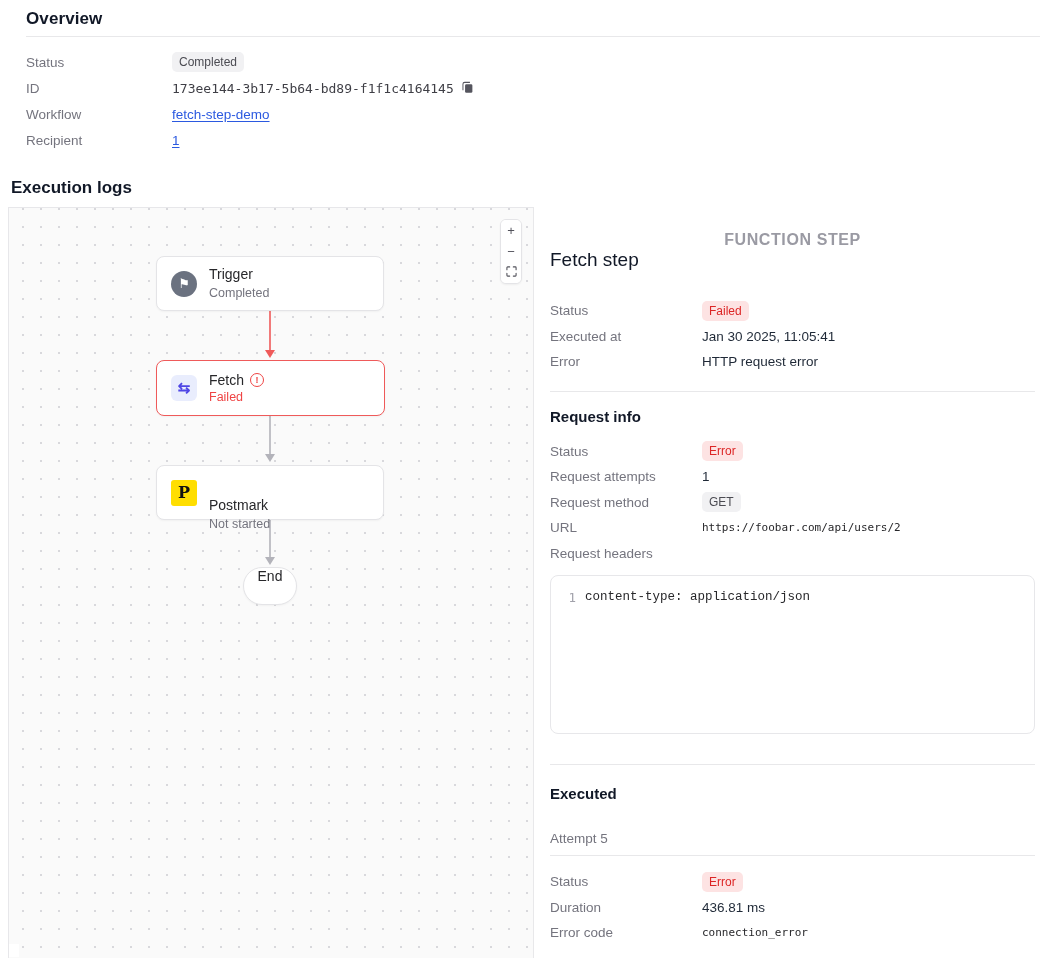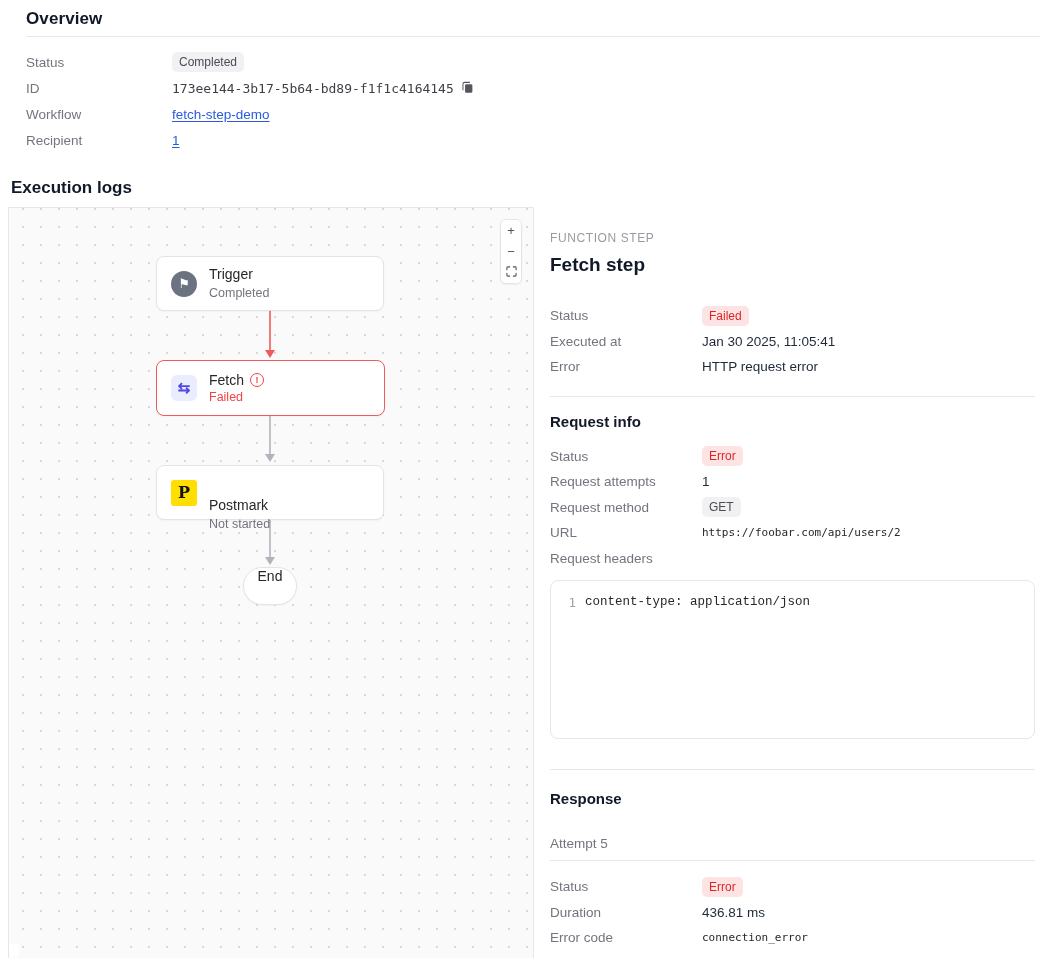--- a/index.html
+++ b/index.html
@@ -56,22 +56,22 @@
   .attribution-mask { position:absolute; left:0; top:736px; width:10px; height:13px; background:#fff; }
 
   
   .controls { position:absolute; left:491px; top:11px; width:22px; background:#fff;
     border:1px solid #e4e4e7; border-radius:6px; display:flex; flex-direction:column; overflow:hidden;
     box-shadow:0 1px 2px rgba(0,0,0,.05); }
   .ctrl-btn { background:#fff; border:none; height:21px; font-size:13px; color:#52525b; cursor:pointer;
     display:flex; align-items:center; justify-content:center; padding:0; }
 
   
-  .kicker { font-size:12px; font-weight:400; letter-spacing:.6px; color:#9a9aa3; }
-  .step-title { font-size:19px; font-weight:700; color:#111827; margin-top:9px; }
+  .kicker { font-size:16px; font-weight:700; letter-spacing:.6px; color:#9a9aa3;text-align:center; }
+  .step-title { font-size:19px; font-weight:400; color:#111827; }
   .d-rows { margin-top:27px; }
   .d-row { display:grid; grid-template-columns:152px 1fr; align-items:center; min-height:25.5px; }
   .d-row .lbl { font-size:13.5px; }
   .d-val { font-size:13.5px; color:#1f2937; }
   .d-val.mono { font-size:11px; color:#27272a; }
   .divider { border-bottom:1px solid #e8e8ea; margin:16px 0; }
   .h-sub { font-size:15px; font-weight:700; color:#111827; }
   .attempt { font-size:13.5px; color:#74747e; margin-top:29px; }
   .code-box { border:1px solid #e7e7ea; border-radius:8px; height:159px; margin-top:9px;
     padding:13px 0; background:#fff; overflow:auto; }
@@ -244,21 +244,21 @@
 
       <div class="code-box">
         <div class="code-line">
           <span class="code-ln">1</span>
           <span class="code-src">content-type: application/json</span>
         </div>
       </div>
 
       <div class="divider" style="margin-top:30px;"></div>
 
-      <div class="h-sub" style="margin-top:20px;">Response</div>
+      <div class="h-sub" style="margin-top:20px;">Executed</div>
       <div class="attempt">Attempt 5</div>
       <div class="divider" style="margin-top:9px; margin-bottom:13px;"></div>
 
       <div class="d-rows" style="margin-top:0;">
         <div class="d-row">
           <div class="lbl">Status</div>
           <div><span class="badge badge-red">Error</span></div>
         </div>
         <div class="d-row">
           <div class="lbl">Duration</div>

